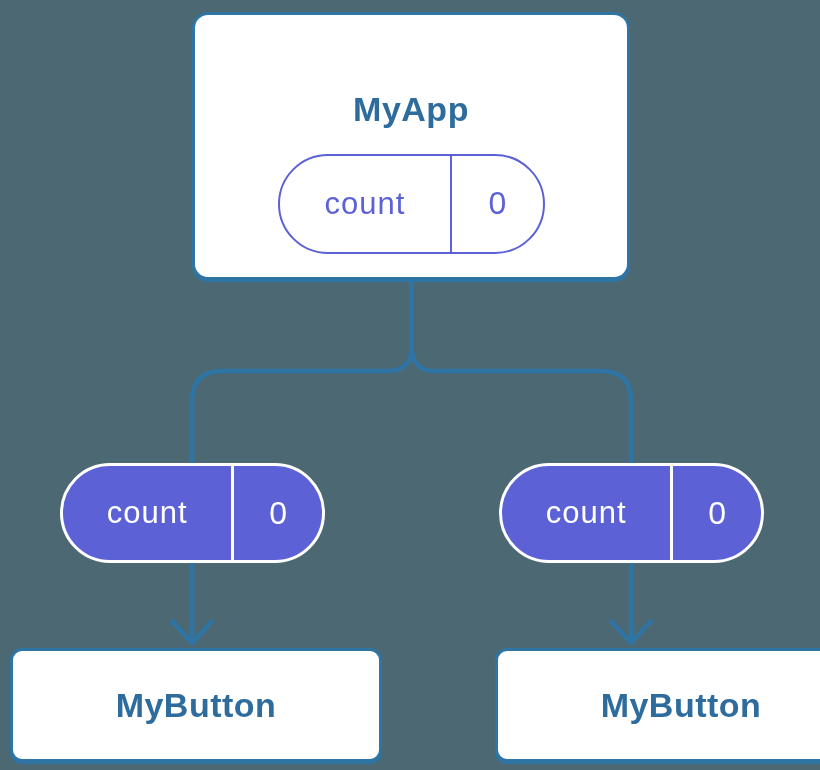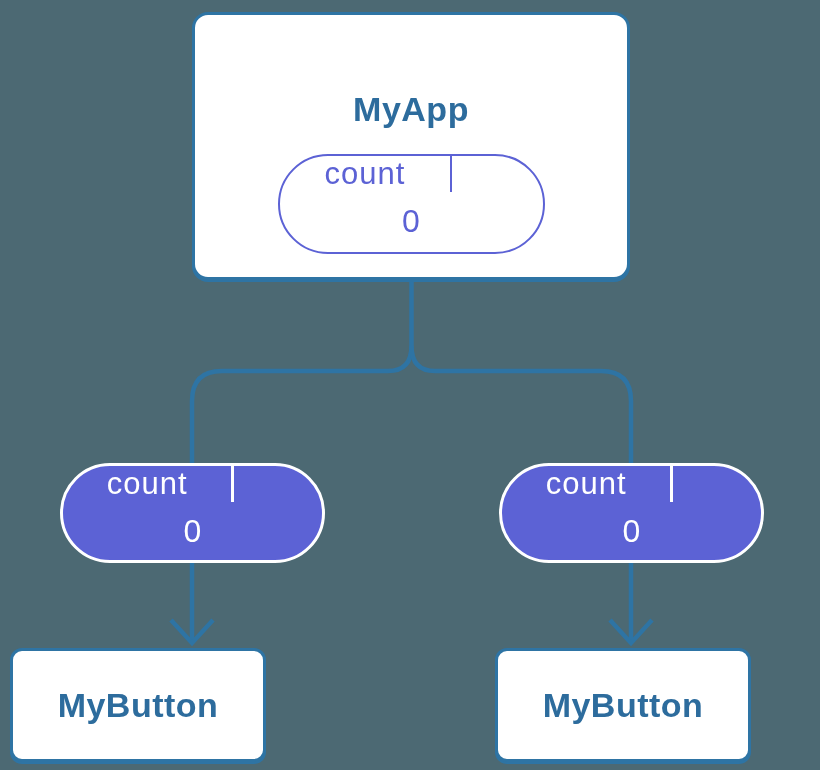--- a/index.html
+++ b/index.html
@@ -43,21 +43,20 @@
     line-height: 1.2;
     color: var(--text-blue, #2d6c9d);
     letter-spacing: 0.5px;
   }
   .root-box .component-title { margin-top: 74px; }
   .pill {
     display: flex;
     box-sizing: border-box;
     border-radius: 50px;
     overflow: hidden;
-    flex-direction: column;
   }
   .pill-label {
     width: 65%;
     display: flex;
     align-items: center;
     justify-content: center;
     font-size: 31px;
     letter-spacing: 1px;
   }
   .pill-value {
@@ -81,21 +80,21 @@
     width: 265px; height: 100px;
     background: var(--pill-purple, #5c62d5);
     border: 3px solid #ffffff;
     color: #ffffff;
   }
   .prop-pill .pill-label { border-right: 3px solid #ffffff; }
   .prop-pill-left  { left: 60px; }
   .prop-pill-right { left: 499px; }
   .child-box {
     top: 648px;
-    width: 256px; height: 114px;
+    width: 372px; height: 114px;
     border-radius: 12px;
     display: flex;
     align-items: center;
     justify-content: center;
   }
   .child-box-left  { left: 10px; }
   .child-box-right { left: 495px; }
 </style>
 </head>
 <body>

